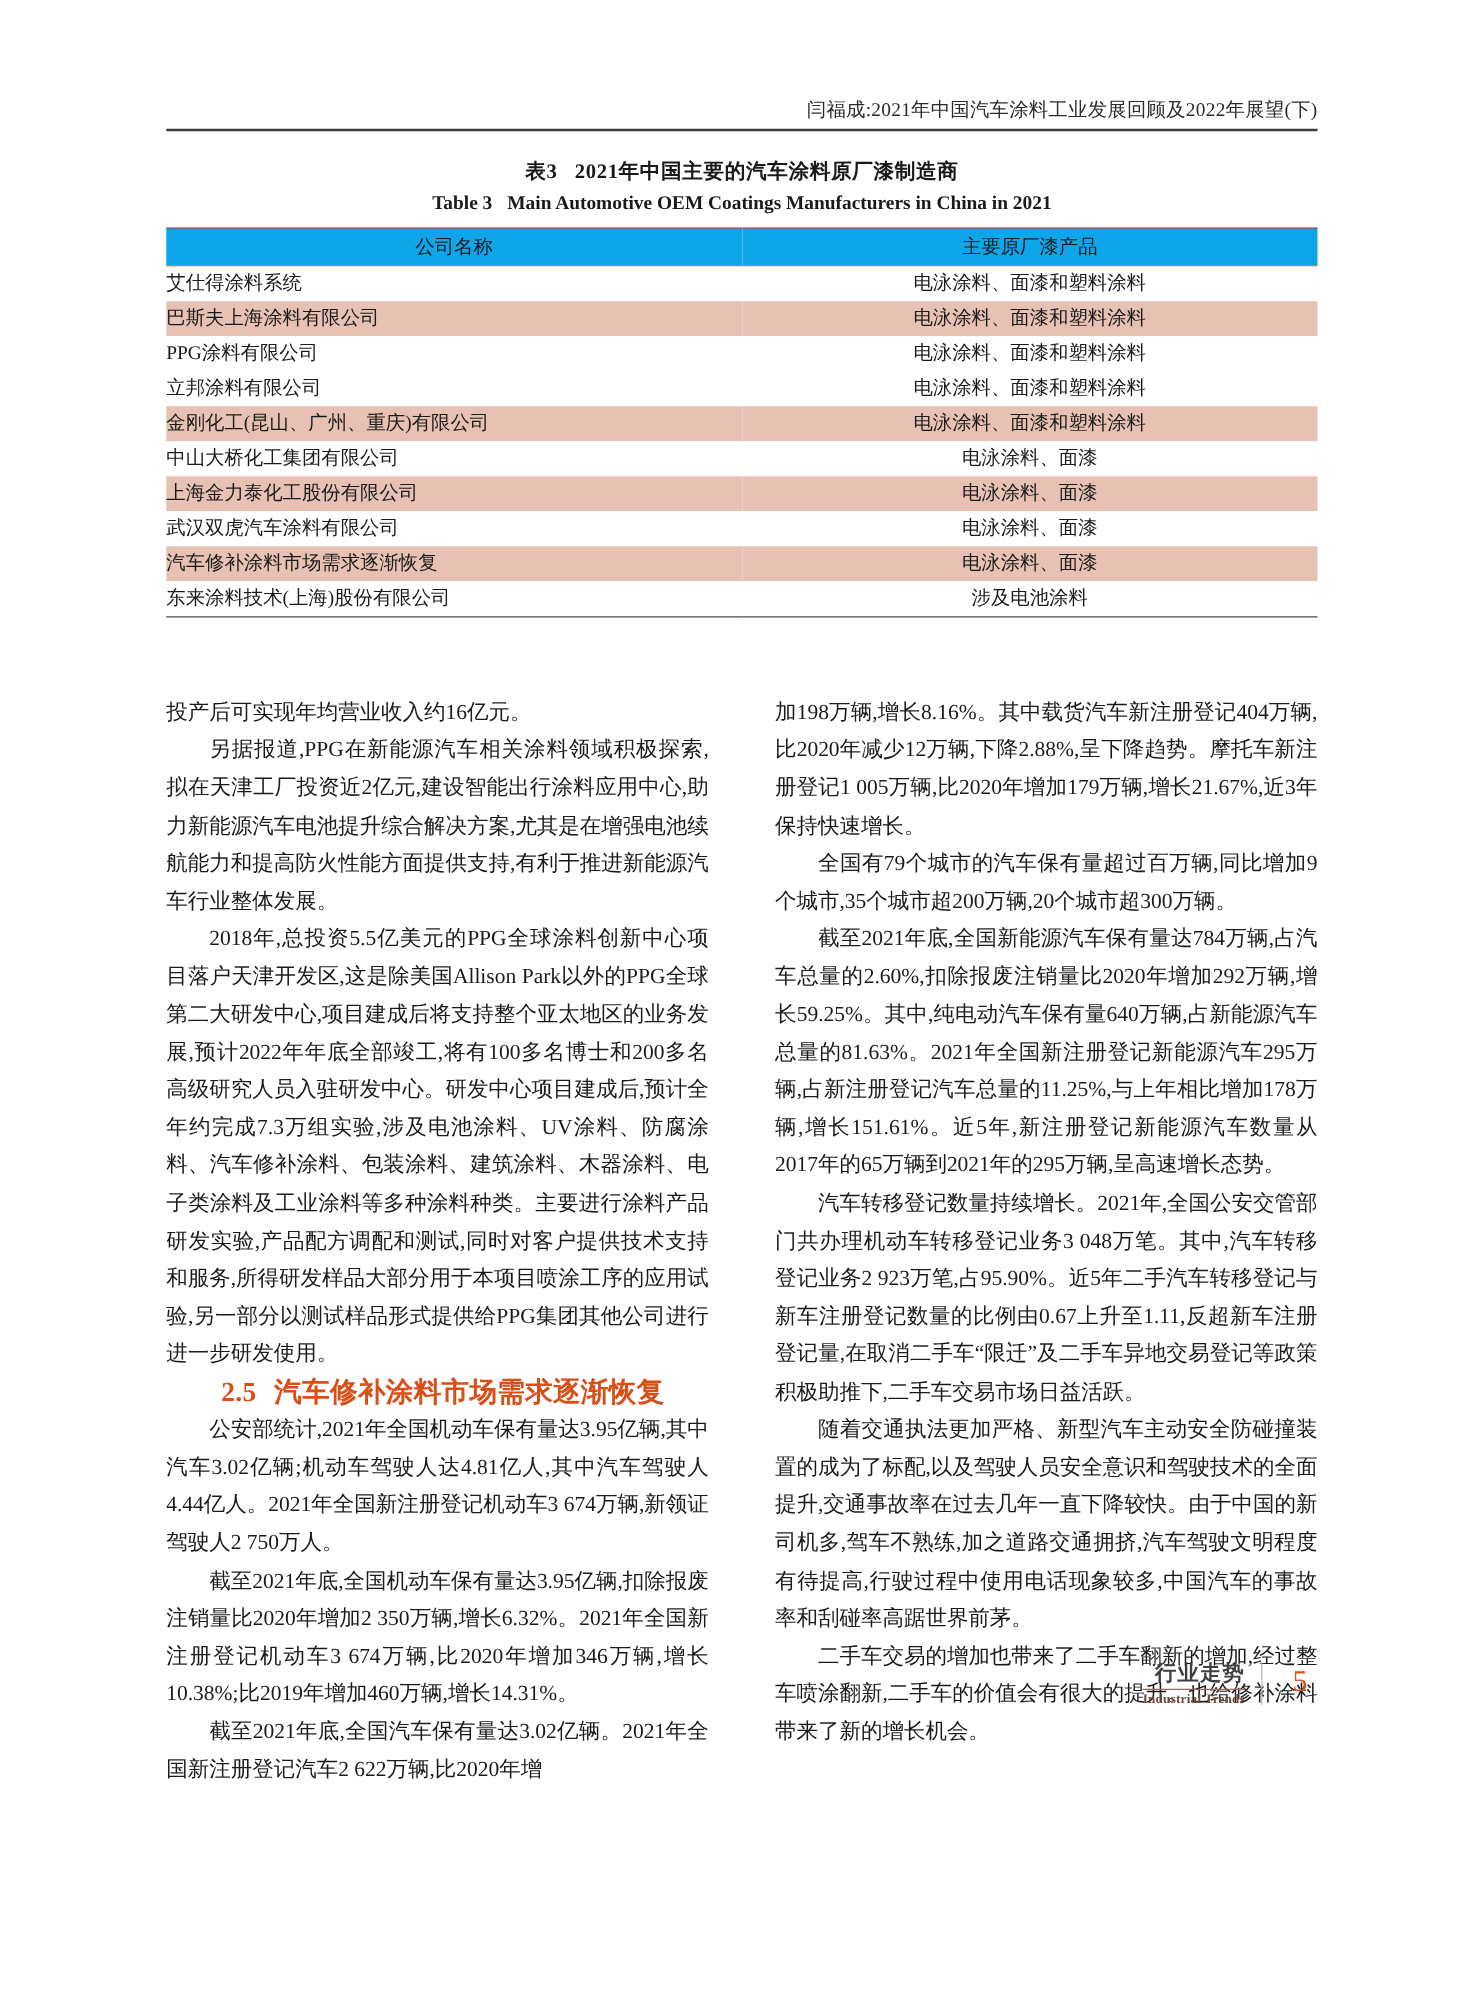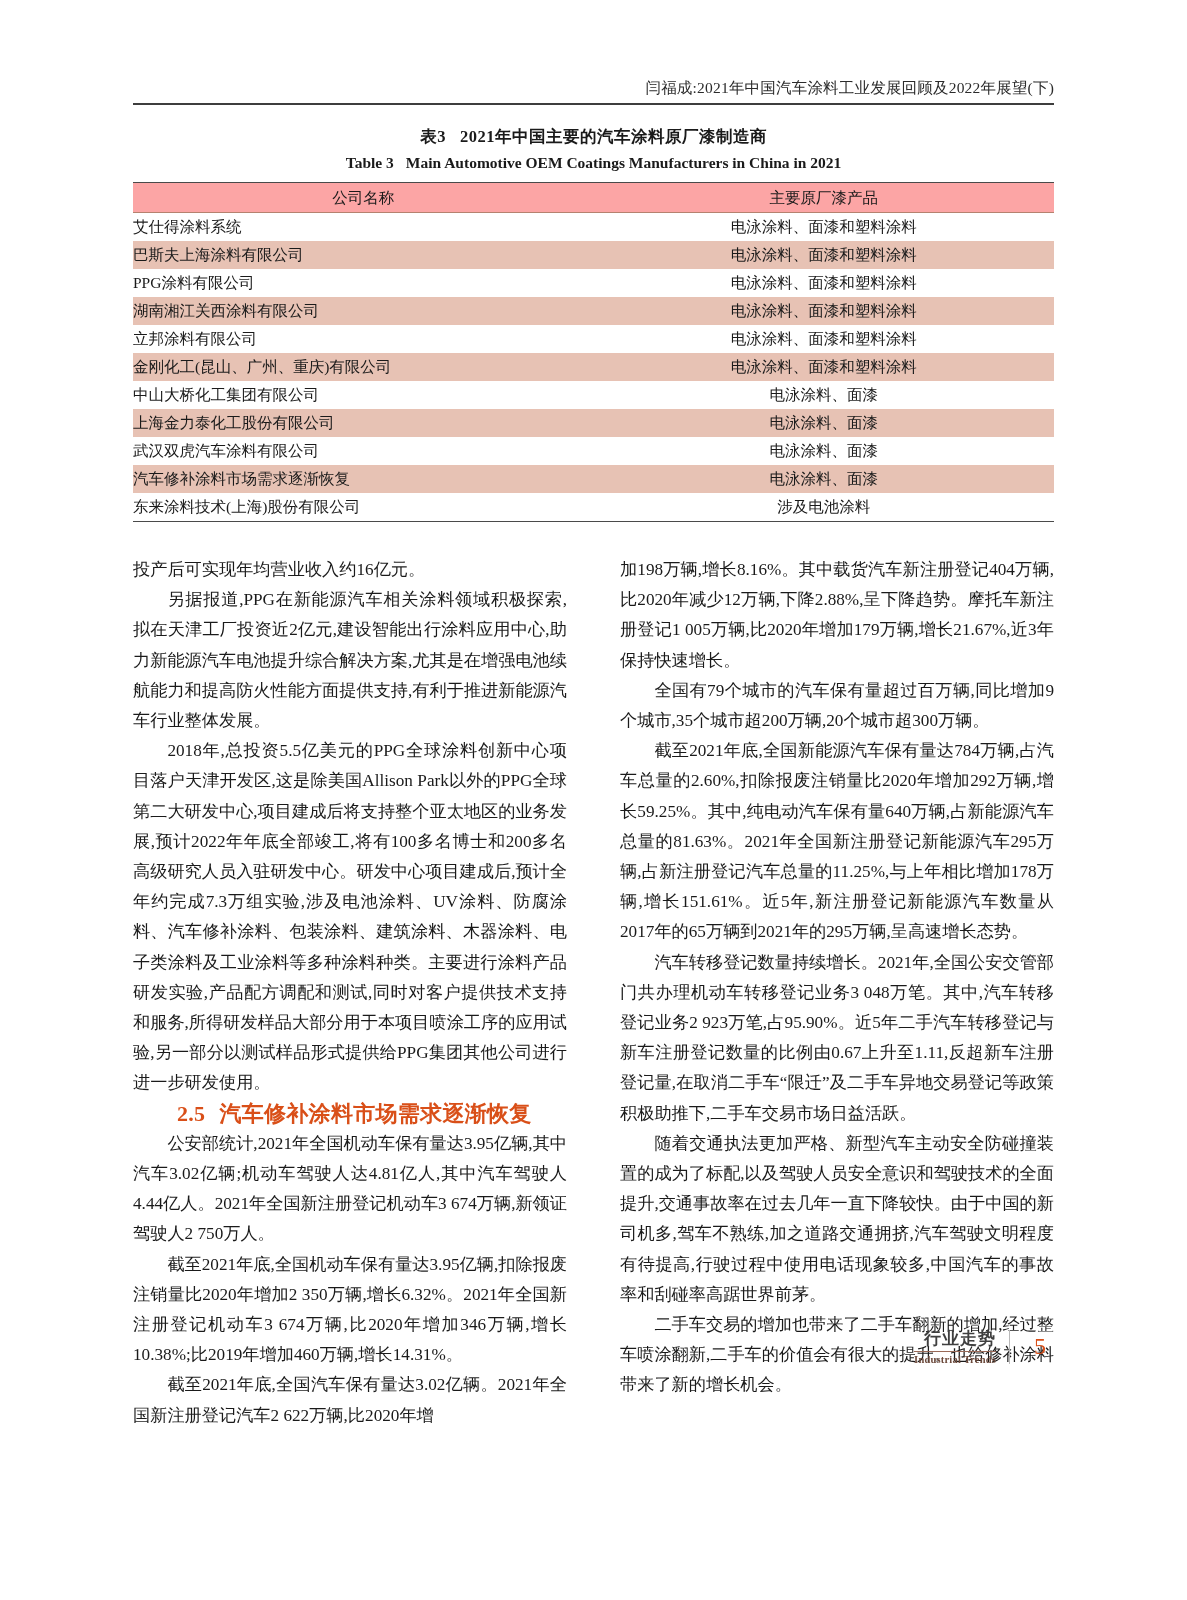--- a/index.html
+++ b/index.html
@@ -72,21 +72,21 @@
     width: 921px;
     table-layout: fixed;
   }
   table.oem th, table.oem td {
     padding: 0;
     height: 28px;
     font-size: 15.5px;
     line-height: 28px;
   }
   table.oem thead th {
-    background: #fca5a5;
+    background: #0ea5e9;
     font-weight: normal;
     text-align: center;
     border-top: 1.5px solid #4a4a4a;
     border-bottom: 1px solid #b5826f;
     height: 29px;
   }
   table.oem tbody tr.odd td { background: #ffffff; }
   table.oem tbody tr.even td { background: #e7c2b4; }
   table.oem tbody tr:last-child td { border-bottom: 1.5px solid #4a4a4a; }
   td.c-name { padding-left: 62px; text-align: left; }
@@ -202,24 +202,20 @@
         <tr class="odd">
           <td class="c-name">艾仕得涂料系统</td>
           <td class="c-prod">电泳涂料、面漆和塑料涂料</td>
         </tr>
         <tr class="even">
           <td class="c-name">巴斯夫上海涂料有限公司</td>
           <td class="c-prod">电泳涂料、面漆和塑料涂料</td>
         </tr>
         <tr class="odd">
           <td class="c-name">PPG涂料有限公司</td>
-          <td class="c-prod">电泳涂料、面漆和塑料涂料</td>
-        </tr>
-        <tr class="even">
-          <td class="c-name">湖南湘江关西涂料有限公司</td>
           <td class="c-prod">电泳涂料、面漆和塑料涂料</td>
         </tr>
         <tr class="odd">
           <td class="c-name">立邦涂料有限公司</td>
           <td class="c-prod">电泳涂料、面漆和塑料涂料</td>
         </tr>
         <tr class="even">
           <td class="c-name">金刚化工(昆山、广州、重庆)有限公司</td>
           <td class="c-prod">电泳涂料、面漆和塑料涂料</td>
         </tr>

